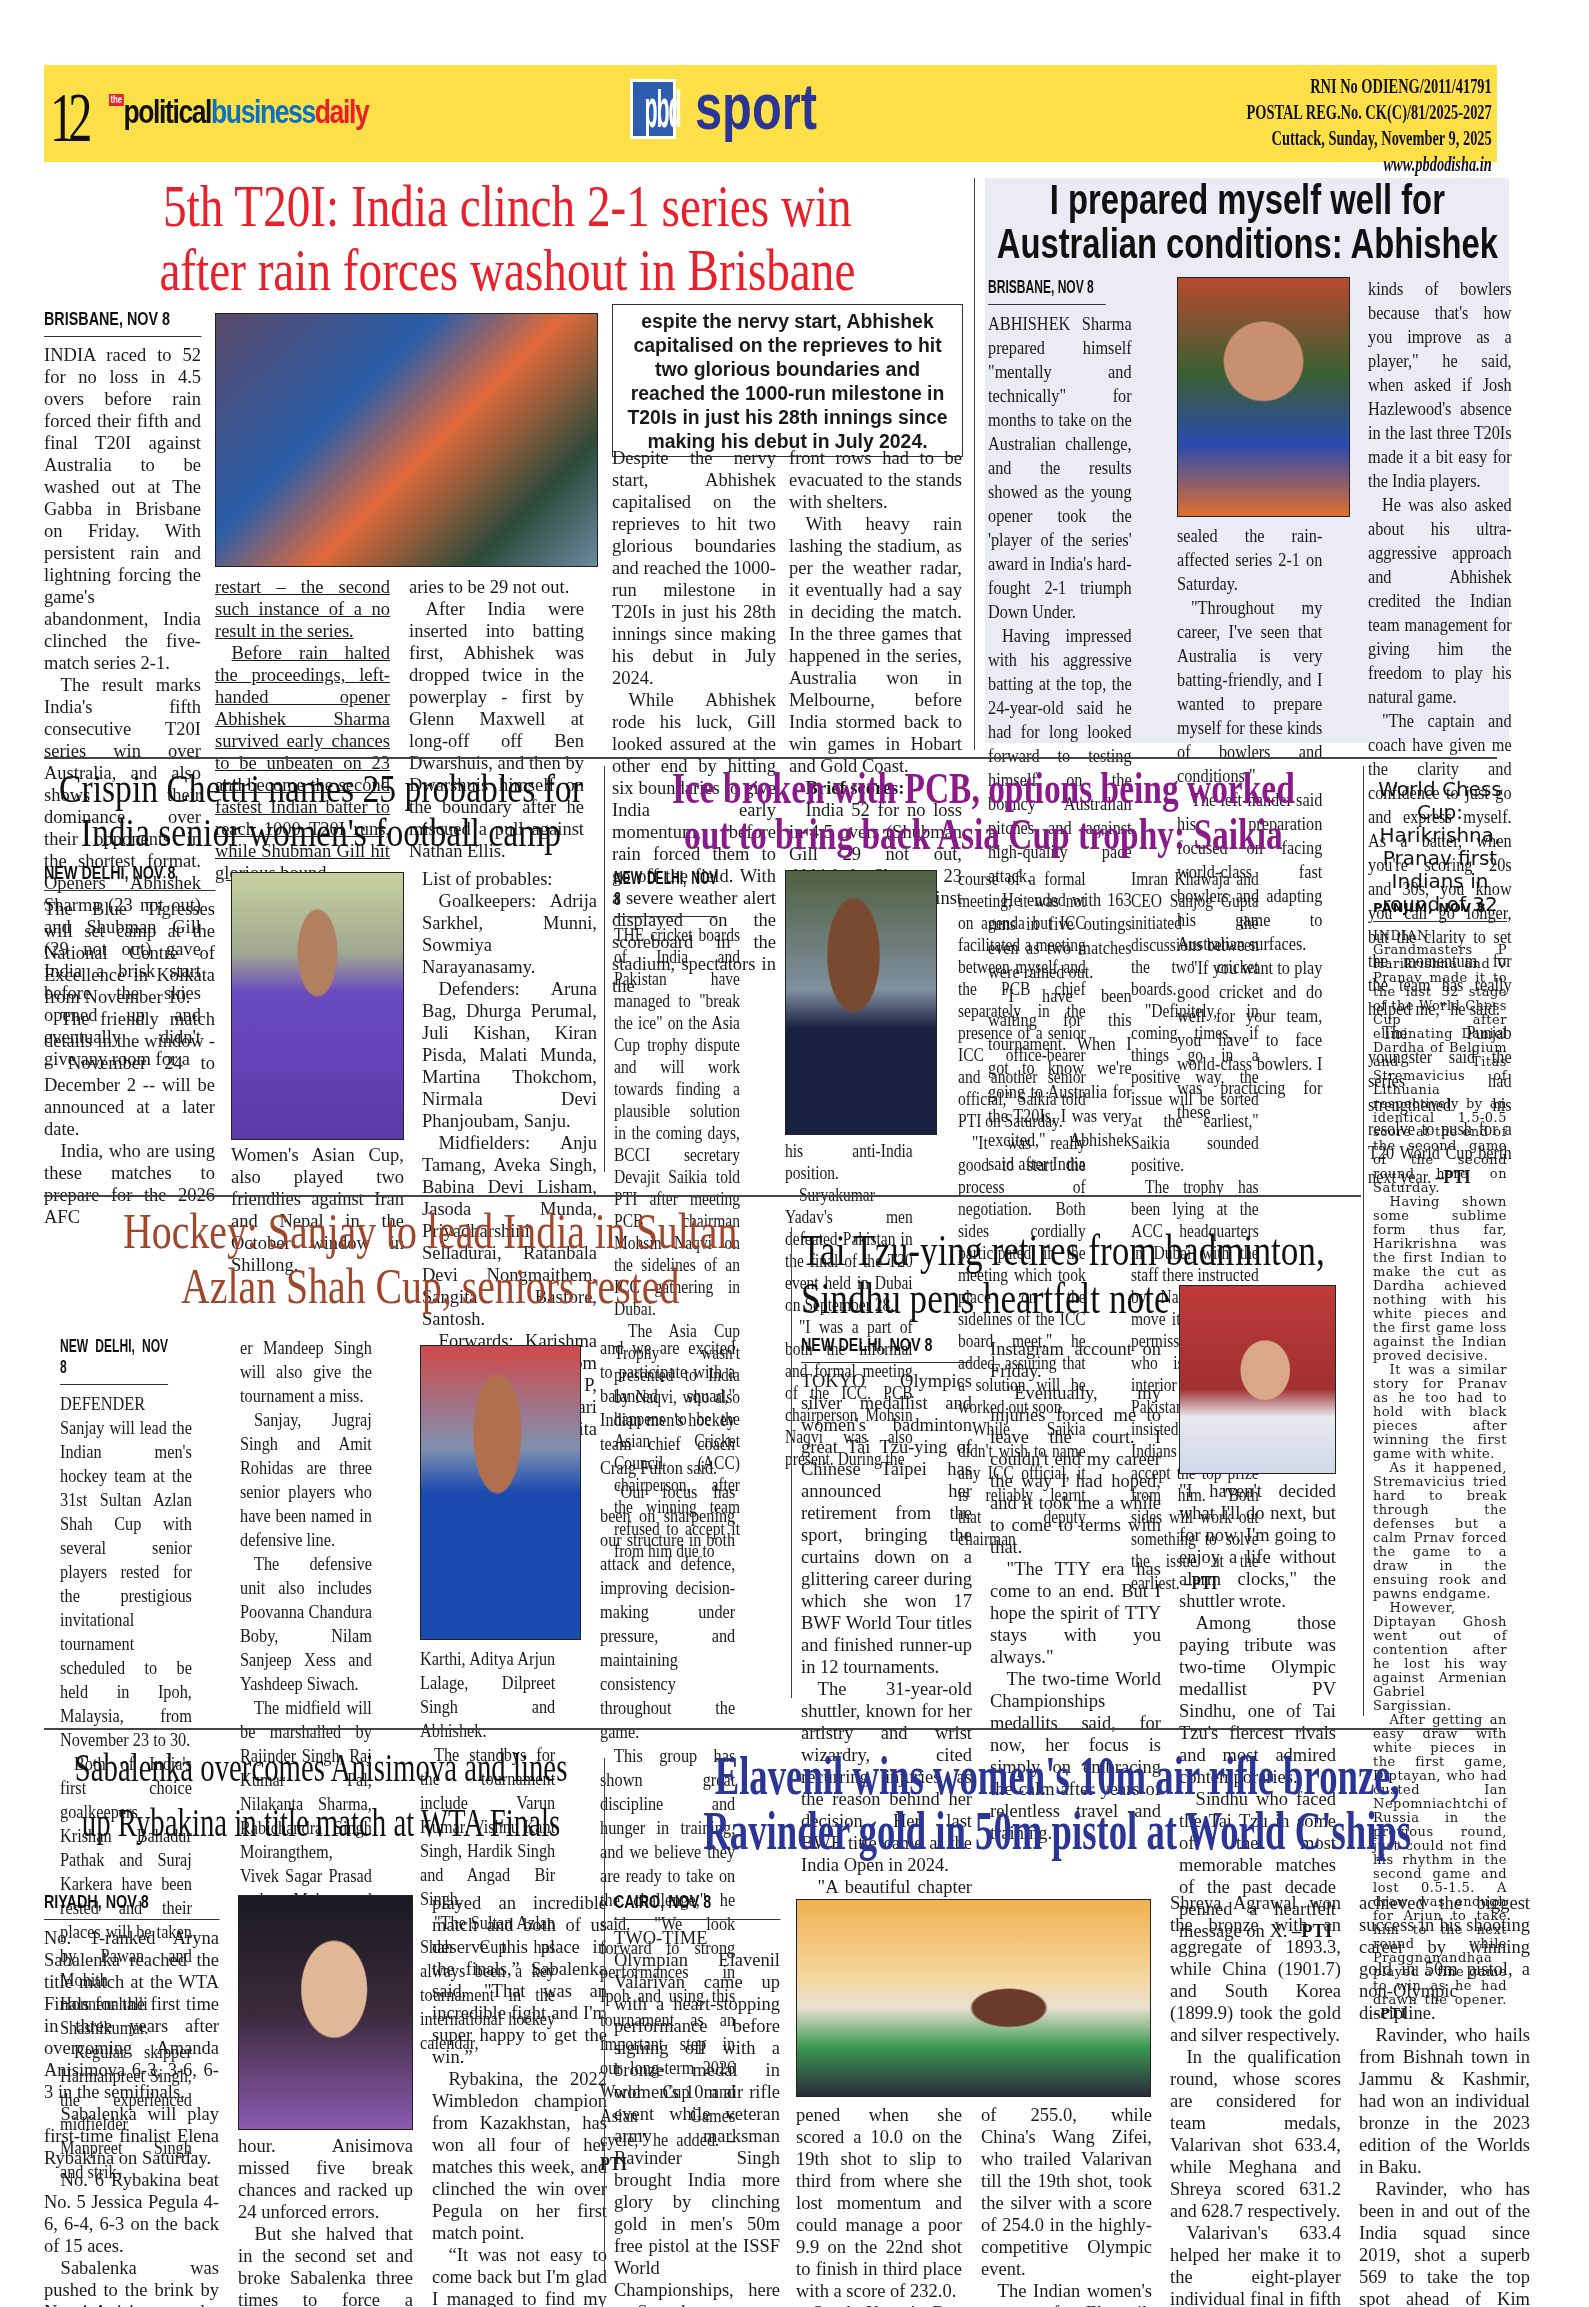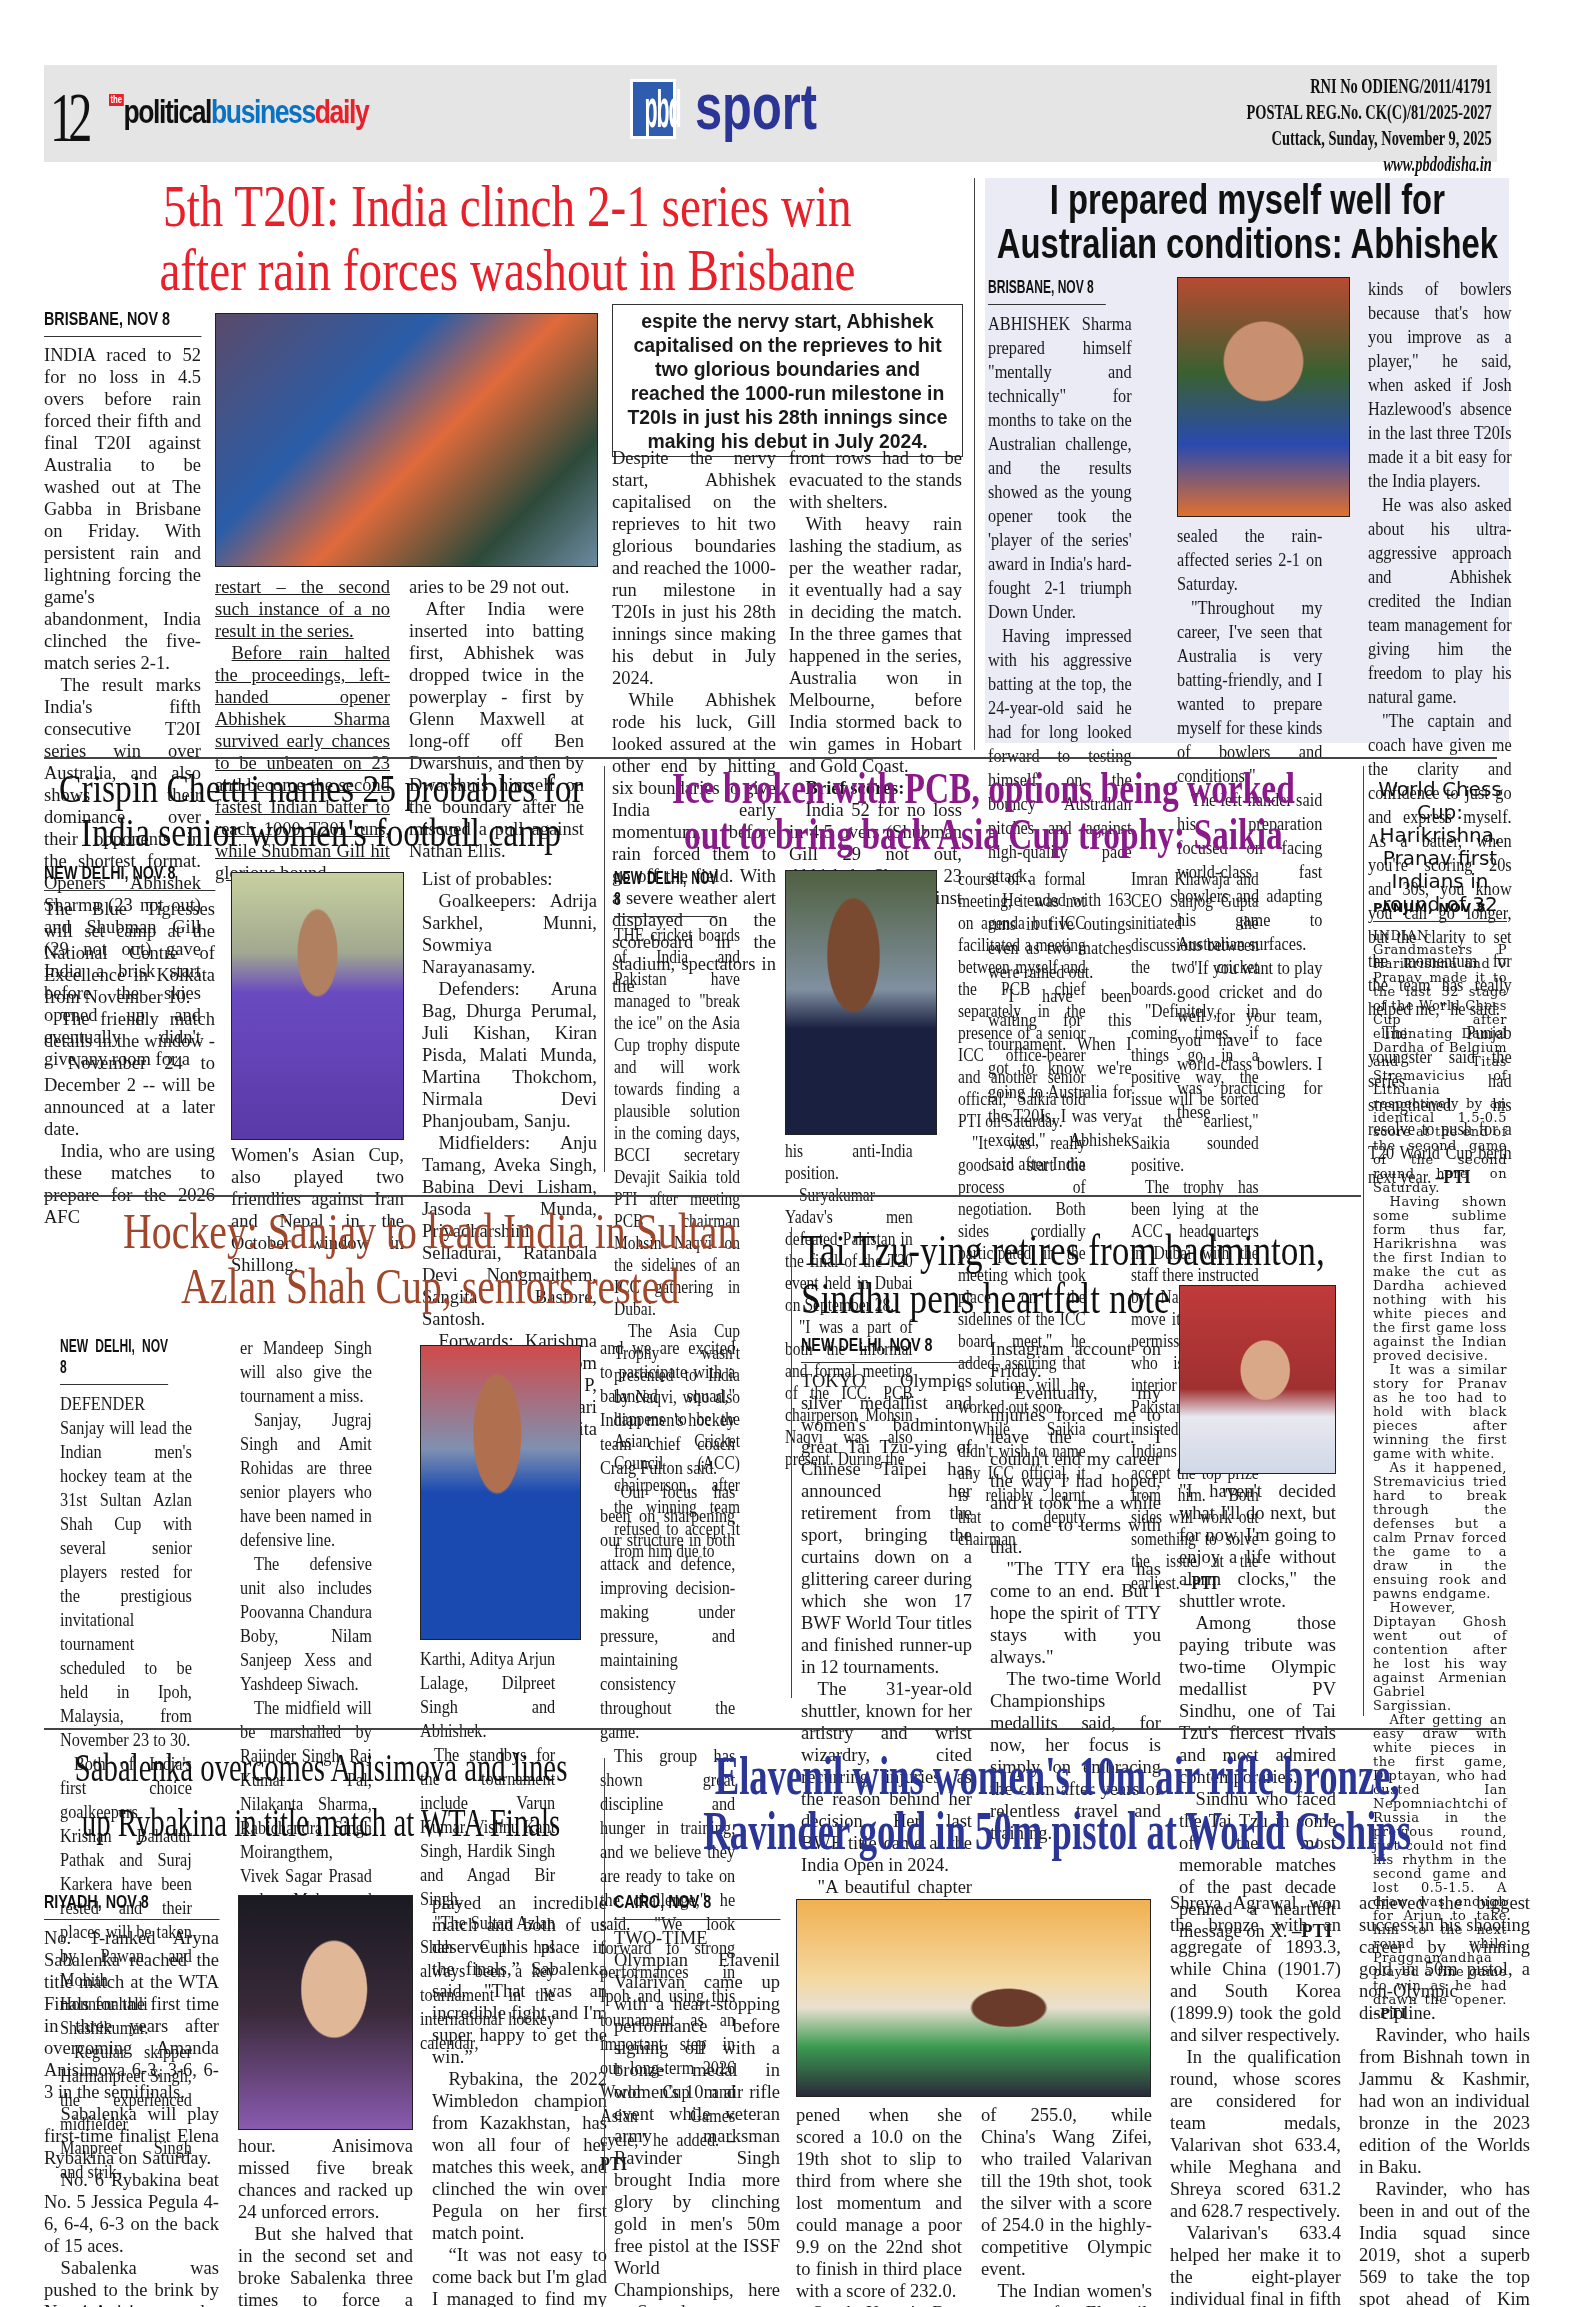--- a/index.html
+++ b/index.html
@@ -1,19 +1,19 @@
 <!DOCTYPE html>
 <html style="font-size:7.4px"><head>
 <meta charset="utf-8">
 <style>
   * { box-sizing: border-box; margin: 0; padding: 0; }
   html, body { width: 1589px; height: 2452px; background: #fff; overflow: hidden; }
   body { font-family: "Liberation Serif", serif; color: #1a1a1a; position: relative; }
 
-  .masthead { position: absolute; left: 44px; top: 65px; width: 1453px; height: 97px; background: #e5e5e5; }
+  .masthead { position: absolute; left: 44px; top: 65px; width: 1453px; height: 97px; background: #fde047; }
   .pageno { position: absolute; left: 5.5px; top: 18.5px; font: 69px/1 "Liberation Serif", serif; color: #111; letter-spacing: -8.3px; transform: scaleX(0.7); transform-origin: left top; }
   .brand { position: absolute; left: 65px; top: 29px; font: bold 34px/1 "Liberation Sans", sans-serif; letter-spacing: -1.8px; transform: scaleX(0.78); transform-origin: left top; }
   .brand .the { display:inline-block; background:#e8202a; color:#fff; font-size: 10px; padding: 0.9px 1.8px; vertical-align: top; letter-spacing:0; }
   .brand .b1 { color: #111; } .brand .b2 { color: #0a72c0; } .brand .b3 { color: #e8202a; }
   .pbd-logo { position: absolute; left: 586px; top: 14px; width: 46px; height: 60px; background:#2e5db0; color:#fff; font: bold 51px/55px "Liberation Sans", sans-serif; text-align:center; letter-spacing:-2.8px; border: 3.7px solid #fff; }
   .pbd-logo span { display:inline-block; transform: scaleX(0.42); transform-origin:center; width:100%; }
   .sport { position: absolute; left: 651px; top: 9.2px; font: bold 65px/1 "Liberation Sans", sans-serif; color: #2b3596; transform: scaleX(0.75); transform-origin:left top; }
   .reg { position: absolute; right: 5.5px; top: 8.3px; text-align: right; font: bold 20px/26px "Liberation Serif", serif; color: #111; transform: scaleX(0.72); transform-origin: right top; }
   .reg .web { font-style: italic; }
 

